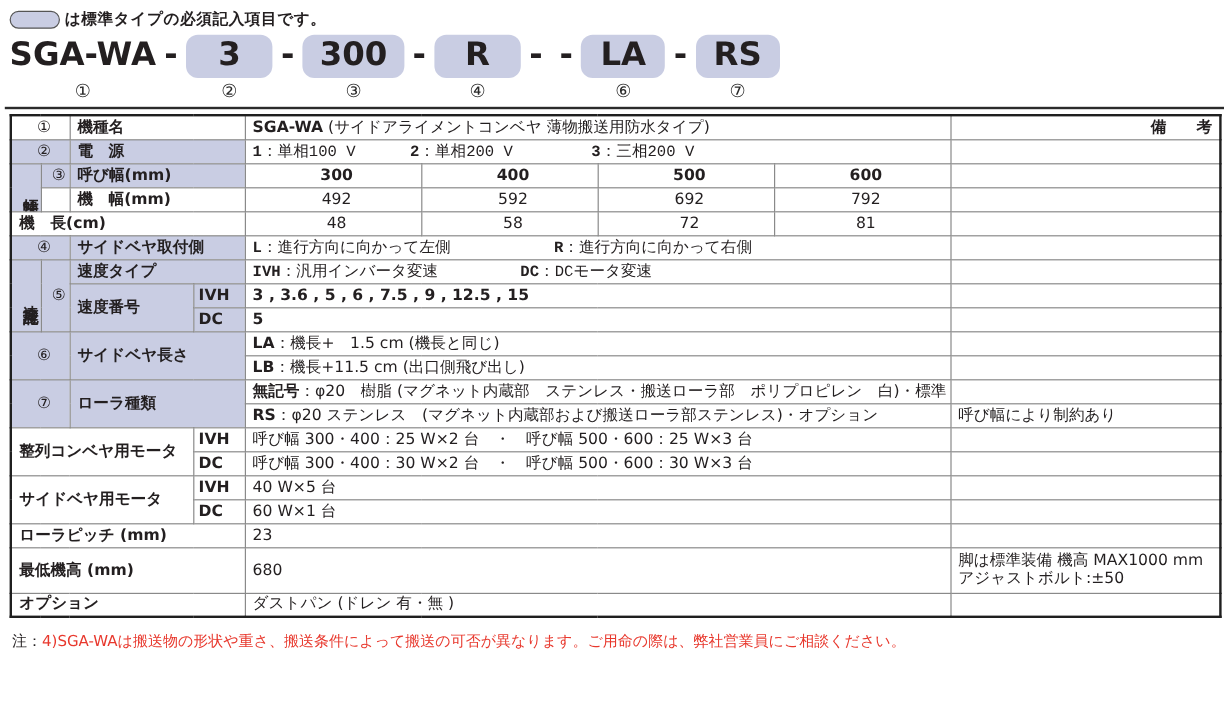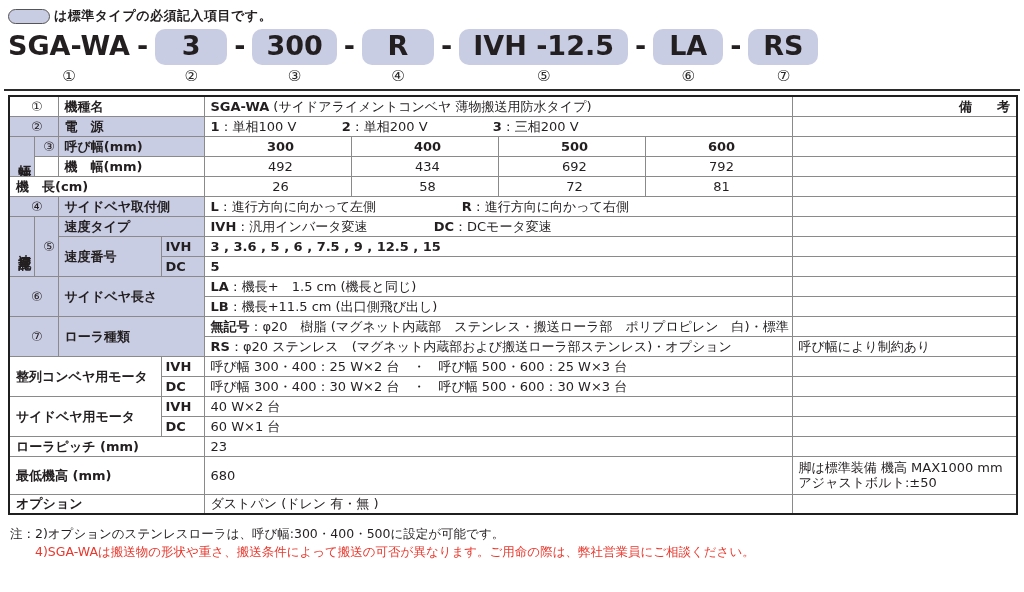--- a/index.html
+++ b/index.html
@@ -63,21 +63,21 @@
   td.c{text-align:center;padding:0;}
   .b{font-weight:bold;}
   td.vert{
     writing-mode:vertical-rl;text-orientation:upright;
     text-align:center;padding:0;font-weight:bold;font-size:12px;
     letter-spacing:1px;
   }
   td.dl{border-left:2px solid var(--bdark,#1f1f1f);}
   td.num{font-size:14px;}
   td.bigval{font-weight:bold;font-size:14px;}
-  .pair{display:inline-block;}
+  .pair{display:inline-block;font-family:Liberation Mono, monospace;}
   .pw127{width:127px;}
   .pw147{width:147px;}
   .pw247{width:247px;}
   .pw219{width:219px;}
   td.remhead{text-align:right;font-weight:bold;letter-spacing:6px;padding:0;}
   .rem2{font-size:12.5px;line-height:16px;}
 
   
   .notes{display:flex;margin:10px 0 0 10px;font-size:12.5px;line-height:18px;}
   .notes-prefix{white-space:nowrap;}
@@ -108,24 +108,20 @@
     <div class="seg">
       <span class="seg-code seg-pill">300</span>
       <span class="seg-num">③</span>
     </div>
     <div class="dash">-</div>
     <div class="seg">
       <span class="seg-code seg-pill" style="min-width:44px;">R</span>
       <span class="seg-num">④</span>
     </div>
     <div class="dash">-</div>
-    <div class="seg">
-      <span class="seg-code seg-pill">IVH -12.5</span>
-      <span class="seg-num">⑤</span>
-    </div>
     <div class="dash">-</div>
     <div class="seg">
       <span class="seg-code seg-pill">LA</span>
       <span class="seg-num">⑥</span>
     </div>
     <div class="dash">-</div>
     <div class="seg">
       <span class="seg-code seg-pill">RS</span>
       <span class="seg-num">⑦</span>
     </div>
@@ -173,29 +169,29 @@
       <td class="c bigval">400</td>
       <td class="c bigval">500</td>
       <td class="c bigval">600</td>
       <td></td>
     </tr>
 
     <tr>
       <td></td>
       <td colspan="2" class="b">機　幅(mm)</td>
       <td class="c dl">492</td>
-      <td class="c">434</td>
+      <td class="c">592</td>
       <td class="c">692</td>
       <td class="c">792</td>
       <td></td>
     </tr>
 
     <tr>
       <td colspan="4" class="b">機　長(cm)</td>
-      <td class="c dl">26</td>
+      <td class="c dl">48</td>
       <td class="c">58</td>
       <td class="c">72</td>
       <td class="c">81</td>
       <td></td>
     </tr>
 
     <tr>
       <td colspan="2" class="c num lav">④</td>
       <td colspan="2" class="b lav">サイドベヤ取付側</td>
       <td colspan="4" class="dl">
@@ -262,21 +258,21 @@
 
     <tr>
       <td class="b" style="padding-left:4px;">DC</td>
       <td colspan="4" class="dl">呼び幅 300・400：30 W×2 台　・　呼び幅 500・600：30 W×3 台</td>
       <td></td>
     </tr>
 
     <tr>
       <td colspan="3" rowspan="2" class="b">サイドベヤ用モータ</td>
       <td class="b" style="padding-left:4px;">IVH</td>
-      <td colspan="4" class="dl">40 W×2 台</td>
+      <td colspan="4" class="dl">40 W×5 台</td>
       <td></td>
     </tr>
 
     <tr>
       <td class="b" style="padding-left:4px;">DC</td>
       <td colspan="4" class="dl">60 W×1 台</td>
       <td></td>
     </tr>
 
     <tr>
@@ -298,18 +294,17 @@
       <td colspan="4" class="b">オプション</td>
       <td colspan="4" class="dl">ダストパン (ドレン 有・無 )</td>
       <td></td>
     </tr>
   </tbody>
     </table>
 
   <div class="notes">
     <span class="notes-prefix">注：</span>
     <div>
-      <div class="note-line">2)オプションのステンレスローラは、呼び幅:300・400・500に設定が可能です。</div>
       <div class="note-line note-red">4)SGA-WAは搬送物の形状や重さ、搬送条件によって搬送の可否が異なります。ご用命の際は、弊社営業員にご相談ください。</div>
     </div>
   </div>
 
 </div>
 
 </body></html>

